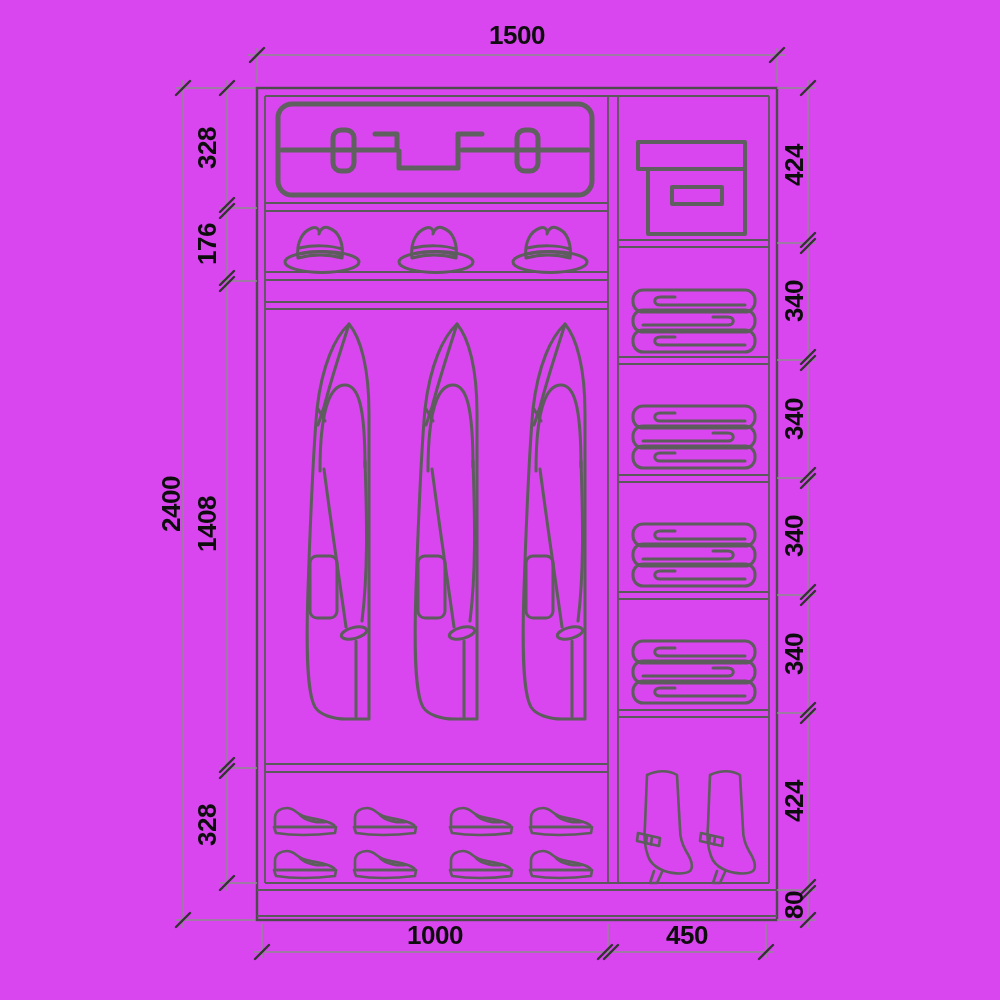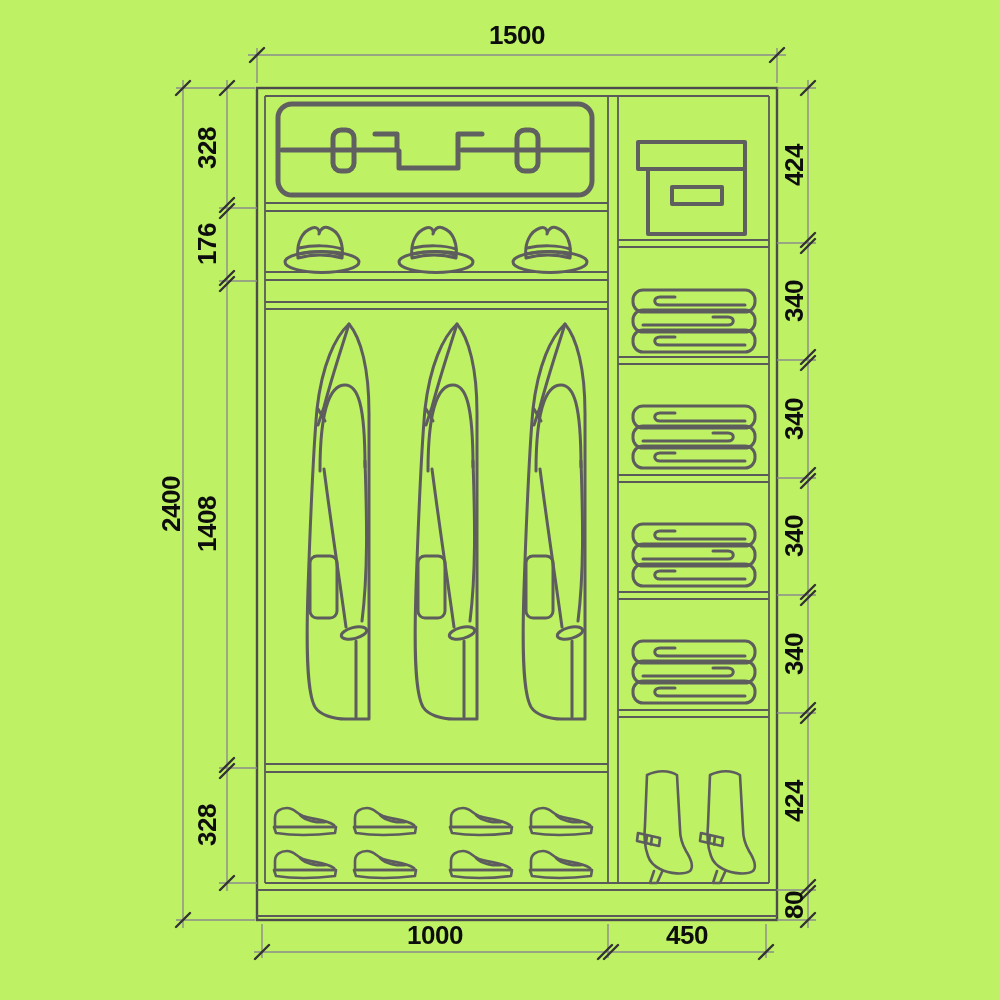--- a/index.html
+++ b/index.html
@@ -1,16 +1,16 @@
 <!DOCTYPE html>
 <html><head>
 <meta charset="utf-8">
 <style>
   html,body{margin:0;padding:0;background:#ffffff;}
-  .stage{position:relative;width:1000px;height:1000px;background:#bef264;overflow:hidden;
+  .stage{position:relative;width:1000px;height:1000px;background:#d946ef;overflow:hidden;
          font-family:"Liberation Sans",sans-serif;}
   svg{display:block}
   .frame{fill:none;stroke:#4c4c4c;stroke-width:2.4;}
   .struct{fill:none;stroke:#5a5a5a;stroke-width:1.8;}
   .icon{fill:none;stroke:#5d5d5d;stroke-width:3;stroke-linecap:round;stroke-linejoin:round;}
   .icon-thick{fill:none;stroke:#606060;stroke-width:5;stroke-linecap:round;stroke-linejoin:round;}
   .icon-box{fill:none;stroke:#5f5f5f;stroke-width:4;stroke-linejoin:round;}
   .icon-thin{fill:none;stroke:#5d5d5d;stroke-width:2.6;stroke-linecap:round;stroke-linejoin:round;}
   .dim{fill:none;stroke:#8c8c8c;stroke-width:1.4;}
   .tick{fill:none;stroke:#333333;stroke-width:2.4;stroke-linecap:round;}

